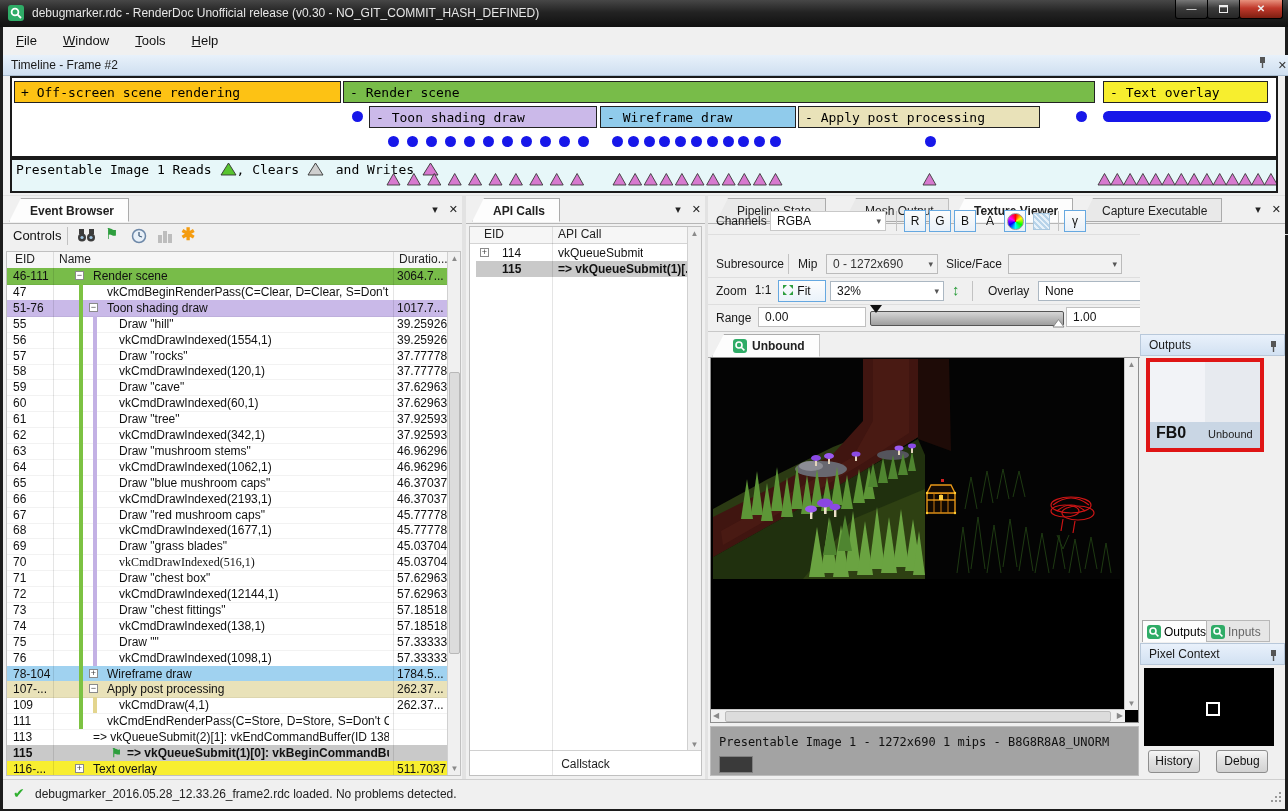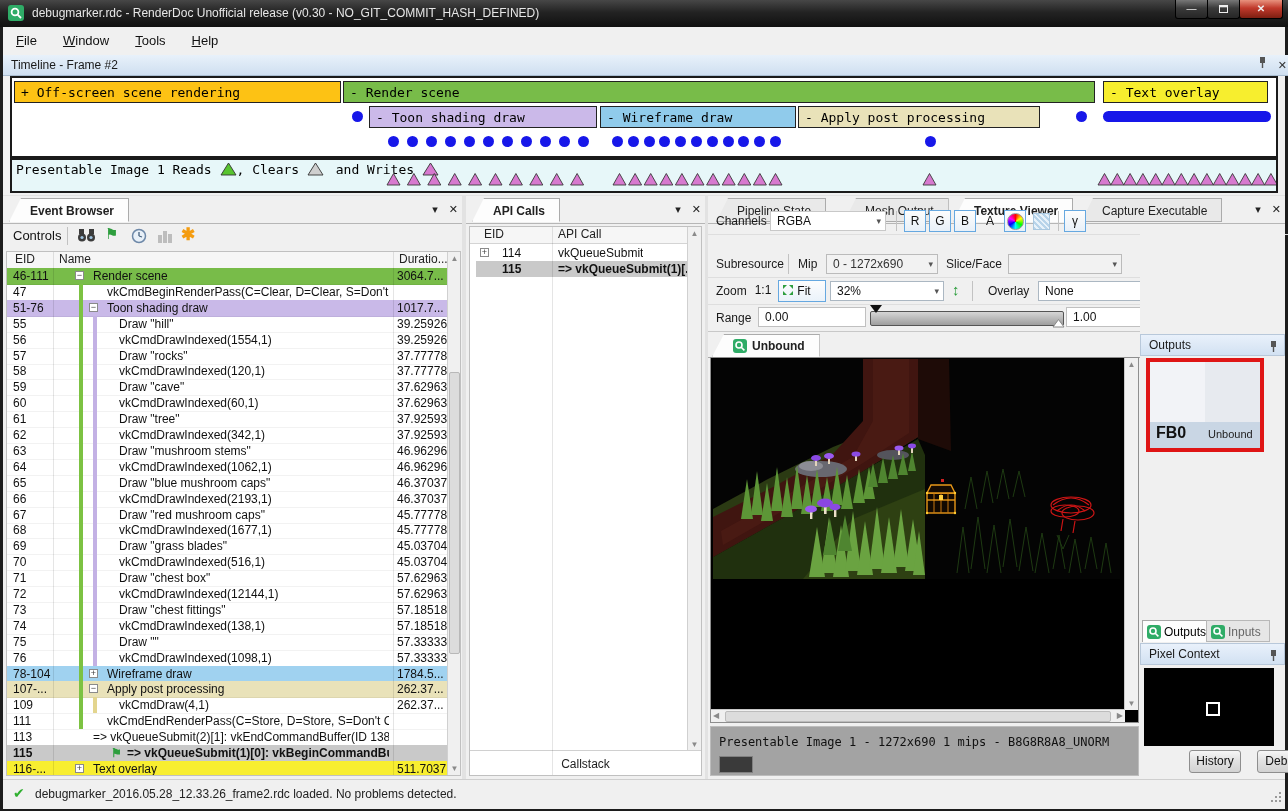--- a/index.html
+++ b/index.html
@@ -77,21 +77,21 @@
     font-size:12px;color:#111;border:1px solid transparent;}
   .chanbtn.on{border:1px solid #66a8e0;background:linear-gradient(#fdfdfd,#e8f0f8);}
   .tinybtn{position:absolute;height:22px;box-sizing:border-box;text-align:center;font-size:12px;color:#111;line-height:20px;}
   .tinybtn.on{border:1px solid #66a8e0;background:linear-gradient(#fdfdfd,#eaf2fa);}
   .texarea{position:absolute;background:#000;border:1px solid #8e8e8e;box-sizing:border-box;}
   .texstatus{position:absolute;background:#a3a3a3;border:1px solid #bdbdbd;box-sizing:border-box;}
   .capt2{position:absolute;background:linear-gradient(#e9f1fb,#d2e1f2);font-size:12px;color:#1a1a1a;line-height:21px;padding-left:8px;border:1px solid #b8c8da;box-sizing:border-box;}
   .thumbfb{position:absolute;border:4px solid #df1515;background:linear-gradient(90deg,#f2f3f7 50%,#e7eaef 50%);box-sizing:border-box;}
   .thumbfb .strip{position:absolute;left:0;right:0;bottom:0;height:26px;background:#c9d6e4;}
   .btn7{position:absolute;height:23px;border:1px solid #8e8e8e;border-radius:3px;background:linear-gradient(#f6f6f6,#e2e2e2 45%,#d2d2d2);
-    font-size:12px;color:#111;text-align:center;line-height:21px;box-sizing:border-box;margin-left:41px;}
+    font-size:12px;color:#111;text-align:center;line-height:21px;box-sizing:border-box;}
   .sidetab{position:absolute;height:22px;font-size:12px;line-height:22px;padding:0 8px 0 4px;box-sizing:border-box;}
   .sidetab.active{background:#fdfdfd;border:1px solid #a8a8a8;border-bottom:none;font-weight:normal;}
   .sidetab.inactive{background:#e6e6e6;border:1px solid #b8b8b8;color:#666;}
   
   .statusbar{position:absolute;left:3px;top:779px;width:1282px;height:29px;background:#f0f0f0;border-top:1px solid #cfcfcf;font-size:12px;color:#222;}
   .grip{position:absolute;right:2px;bottom:2px;}
 </style>
 </head>
 <body>
 
@@ -385,21 +385,21 @@
             <span class="guide-bar" style="left: 72px; background: rgb(124, 194, 66);"></span>
             <span class="guide-bar" style="left: 86px; background: rgb(195, 177, 228);"></span>
             <span style="left: 6px;">69</span>
             <span style="left: 112px; max-width: 270px; overflow: hidden;">Draw "grass blades"</span>
             <span style="left: 390px; width: 50px; overflow: hidden;">45.03704</span>
           </div>
           <div class="eb-row" style="top: 286px;">
             <span class="guide-bar" style="left: 72px; background: rgb(124, 194, 66);"></span>
             <span class="guide-bar" style="left: 86px; background: rgb(195, 177, 228);"></span>
             <span style="left: 6px;">70</span>
-            <span style="left: 112px; max-width: 270px; overflow: hidden;">vkCmdDrawIndexed(516,1)</span>
+            <span style="left: 112px; max-width: 270px; overflow: hidden; font-family: Liberation Serif, serif;">vkCmdDrawIndexed(516,1)</span>
             <span style="left: 390px; width: 50px; overflow: hidden;">45.03704</span>
           </div>
           <div class="eb-row" style="top: 302px;">
             <span class="guide-bar" style="left: 72px; background: rgb(124, 194, 66);"></span>
             <span class="guide-bar" style="left: 86px; background: rgb(195, 177, 228);"></span>
             <span style="left: 6px;">71</span>
             <span style="left: 112px; max-width: 270px; overflow: hidden;">Draw "chest box"</span>
             <span style="left: 390px; width: 50px; overflow: hidden;">57.62963</span>
           </div>
           <div class="eb-row" style="top: 318px;">

